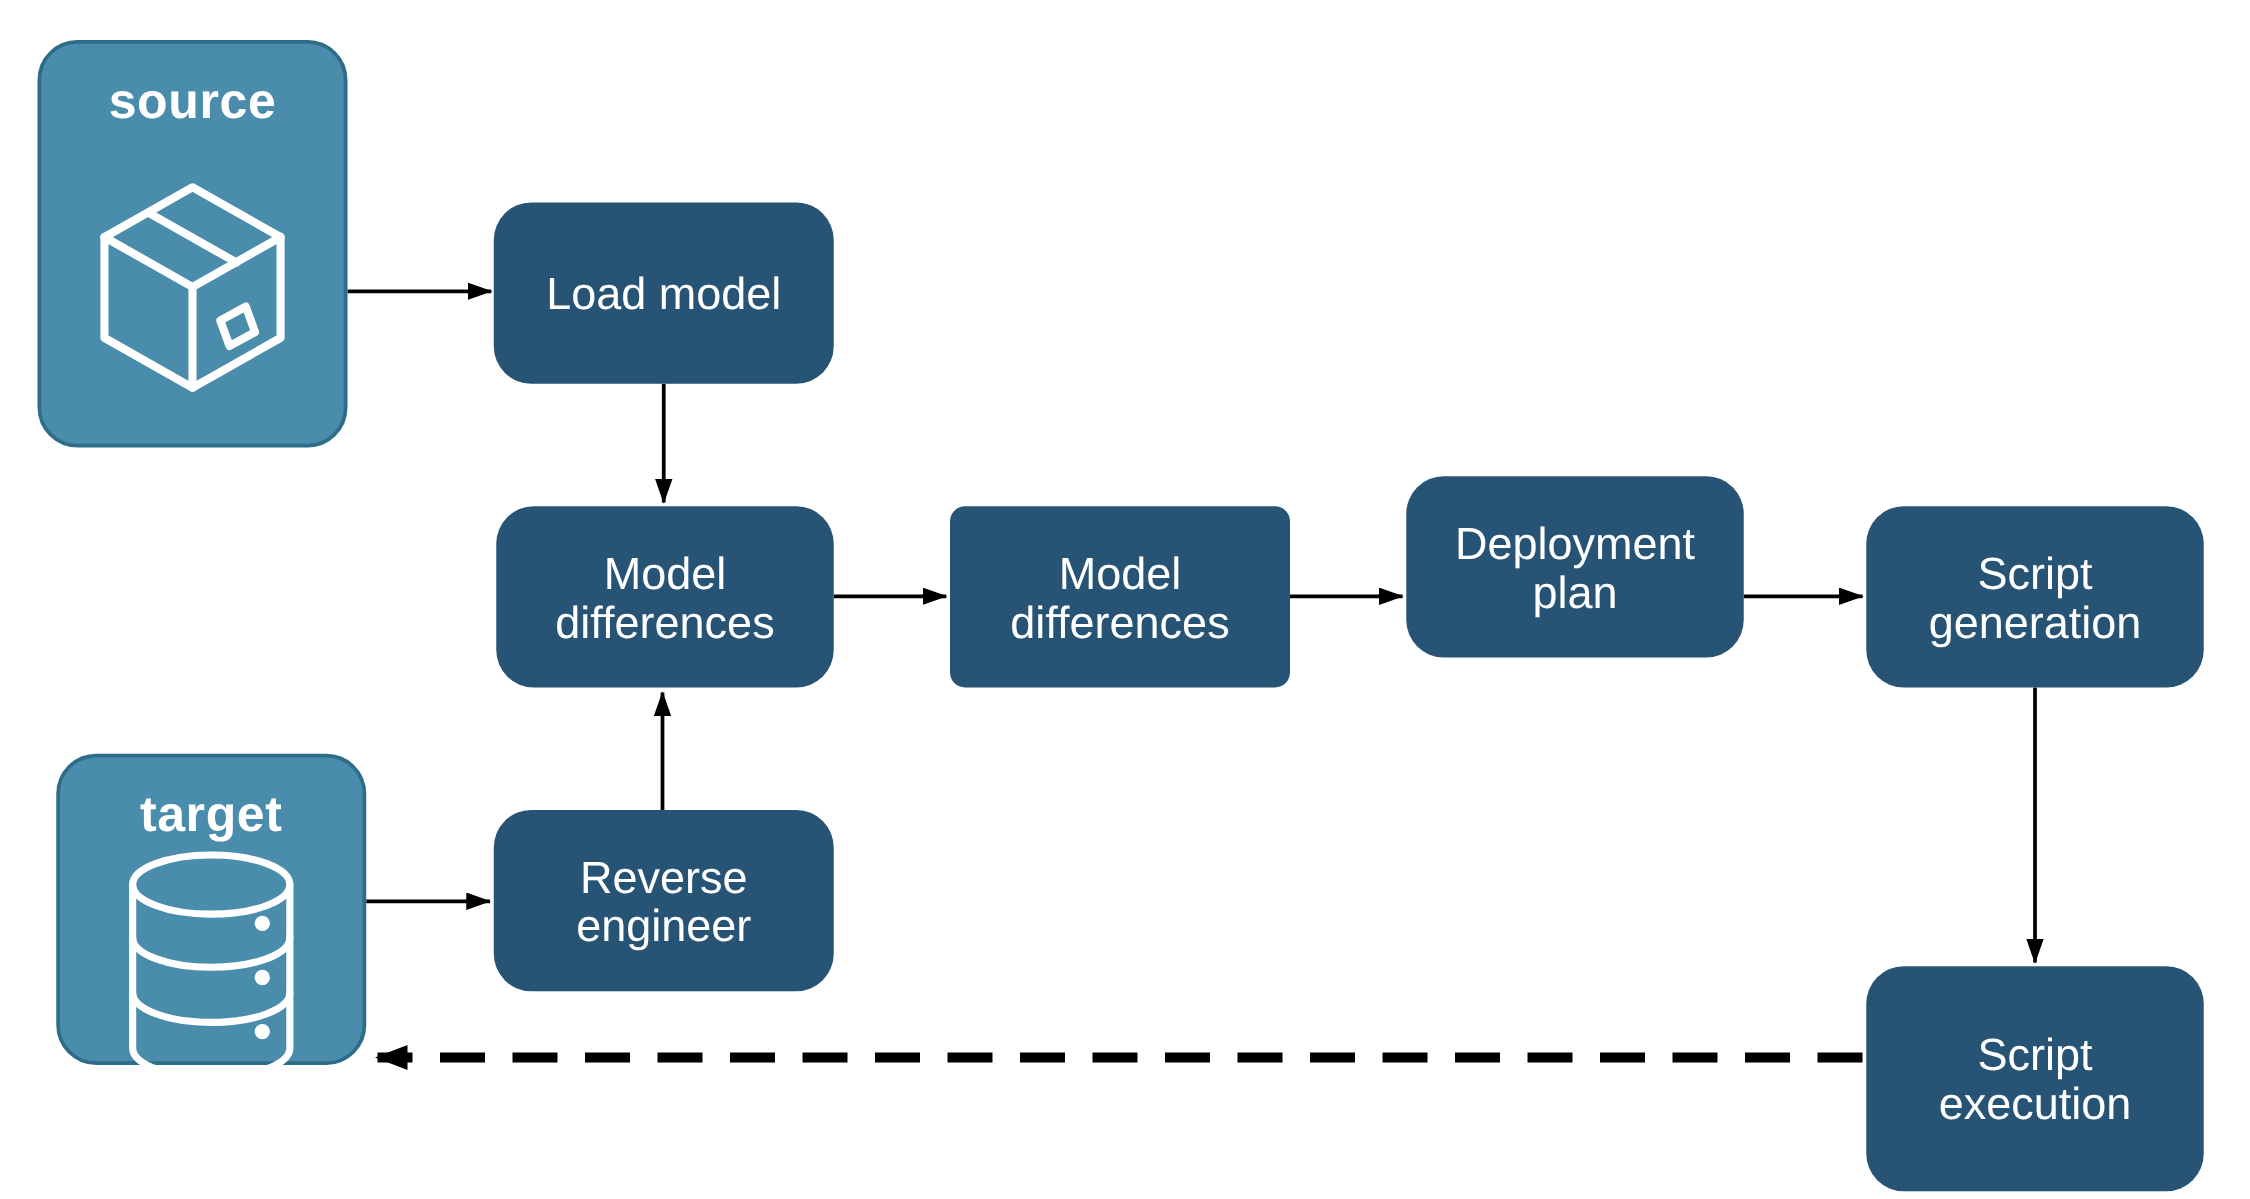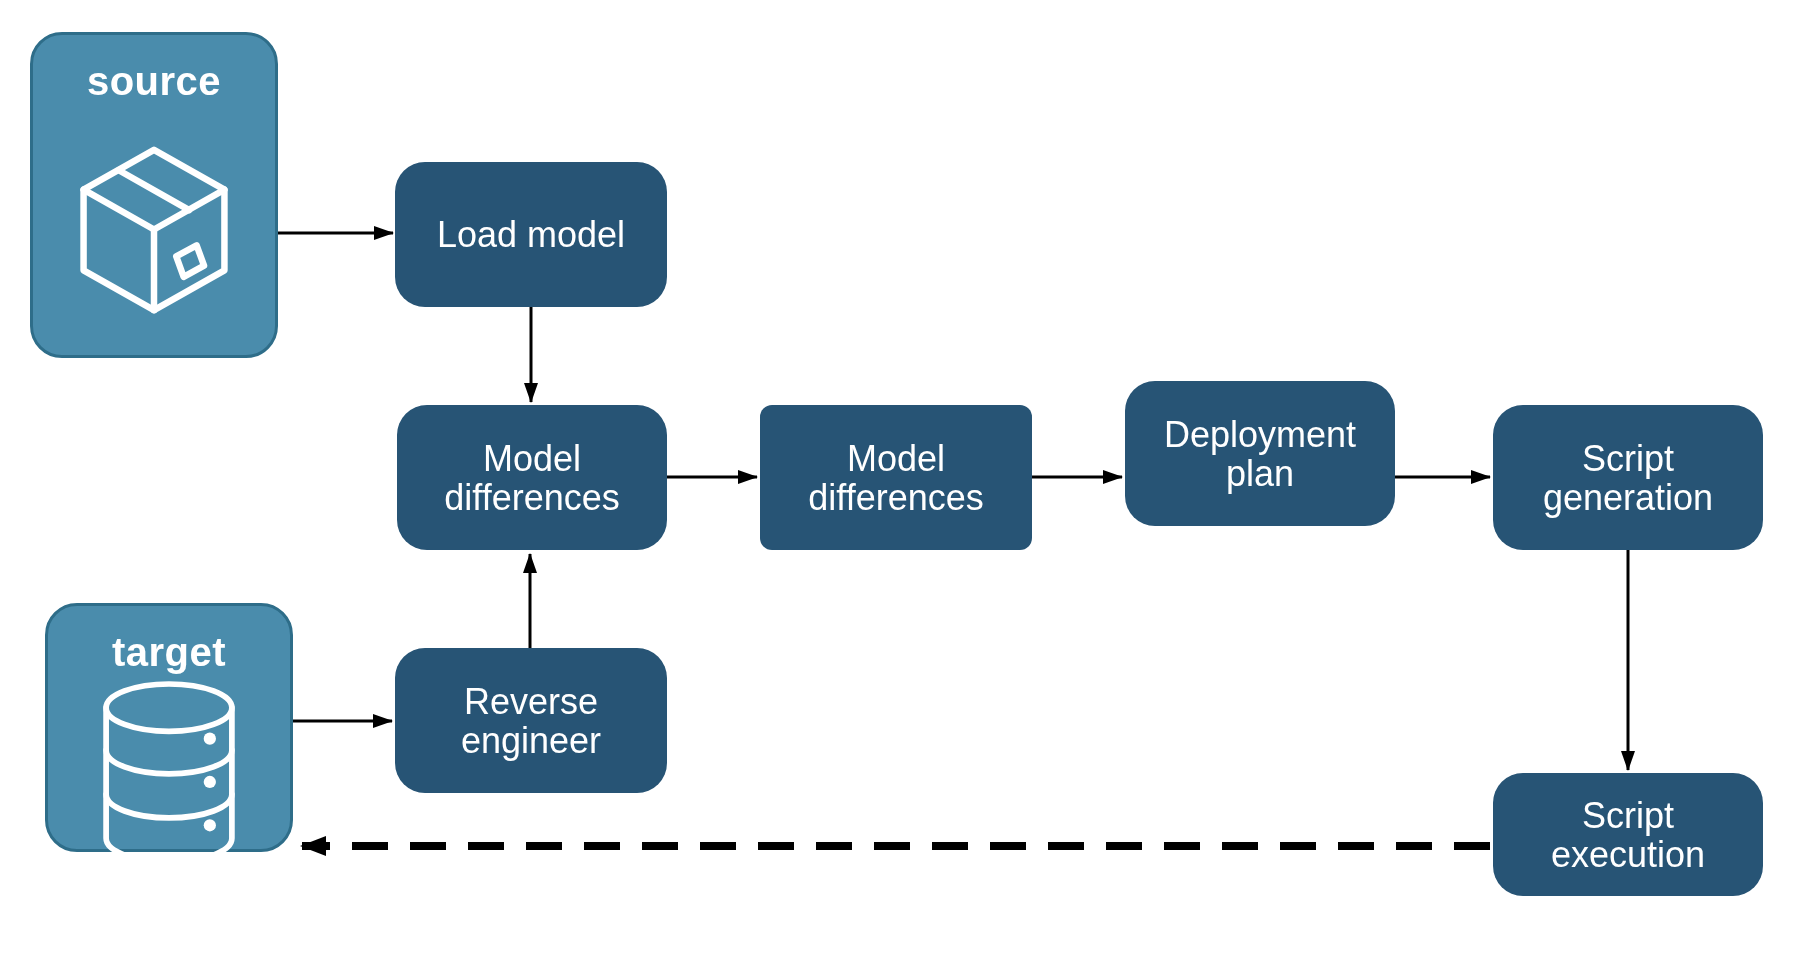--- a/index.html
+++ b/index.html
@@ -116,17 +116,17 @@
   </div>
 
   <div class="process" style="left:1493px;top:405px;width:270px;height:145px;">
     <span>Script generation</span>
   </div>
 
   <div class="process" style="left:395px;top:648px;width:272px;height:145px;">
     <span>Reverse engineer</span>
   </div>
 
-  <div class="process" style="left:1493px;top:773px;width:270px;height:123px;justify-content:flex-end;">
+  <div class="process" style="left:1493px;top:773px;width:270px;height:180px;justify-content:flex-end;">
     <span>Script execution</span>
   </div>
 
 </div>
 
 </body></html>

